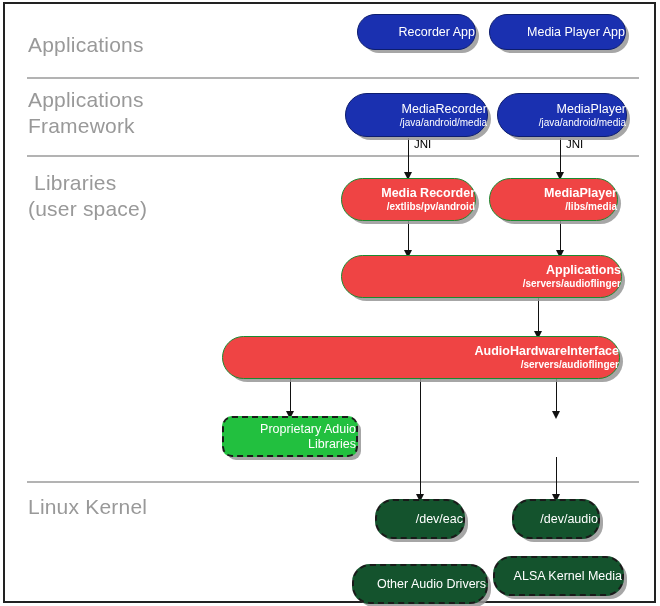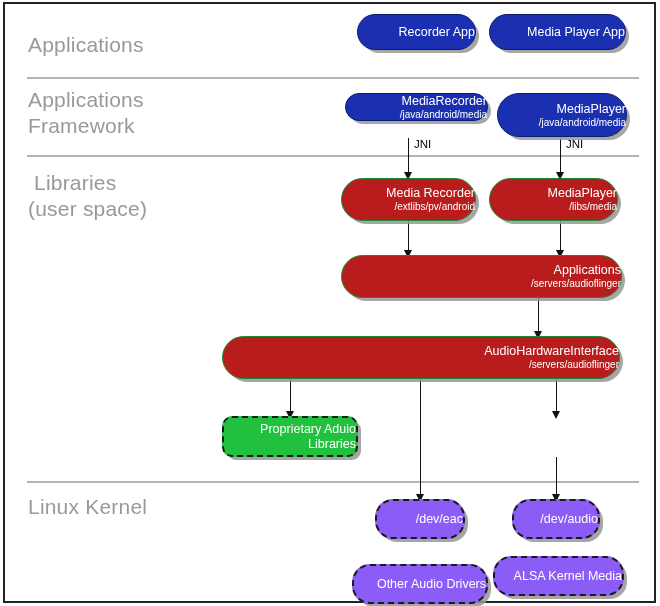--- a/index.html
+++ b/index.html
@@ -83,23 +83,23 @@
     font-size: 12.5px;
     white-space: nowrap;
   }
   .node .sub {
     font-size: 10px;
     white-space: nowrap;
     margin-top: 1px;
   }
   .node.two-line .title { font-size: 12.5px; }
   .node-blue  { background: #1a30b0; border: 1.5px solid #0d1d6e; }
-  .node-green { background: #b91c1c; border: 1.5px solid #1a8a30; }
+  .node-green { background: #ef4444; border: 1.5px solid #1a8a30; font-weight: bold; }
   .node-green-dash { background: #22c03f; border: 2px dashed #1a1a1a; }
-  .node-red-dash   { background: #8b5cf6; border: 2px dashed #1a1a1a; }
+  .node-red-dash   { background: #14532d; border: 2px dashed #1a1a1a; }
 </style>
 </head>
 <body>
 
 <div id="canvas">
 
   <div class="frame"></div>
 
   <div class="sep" style="left:27px; top:77px; width:612px;"></div>
   <div class="sep" style="left:27px; top:155px; width:612px;"></div>
@@ -142,21 +142,21 @@
   <div class="arrowhead" style="left:552px; top:494px;"></div>
 
   <div class="node node-blue" style="left:357px; top:14px; width:119px; height:36px;">
     <span class="title">Recorder App</span>
   </div>
 
   <div class="node node-blue" style="left:489px; top:14px; width:137px; height:36px;">
     <span class="title">Media Player App</span>
   </div>
 
-  <div class="node node-blue two-line" style="left:345px; top:93px; width:143px; height:28px;">
+  <div class="node node-blue two-line" style="left:345px; top:93px; width:143px; height:44px;">
     <span class="title">MediaRecorder</span>
     <span class="sub">/java/android/media</span>
   </div>
 
   <div class="node node-blue two-line" style="left:497px; top:93px; width:130px; height:44px;">
     <span class="title">MediaPlayer</span>
     <span class="sub">/java/android/media</span>
   </div>
 
   <div class="node node-green two-line" style="left:341px; top:178px; width:135px; height:43px;">

